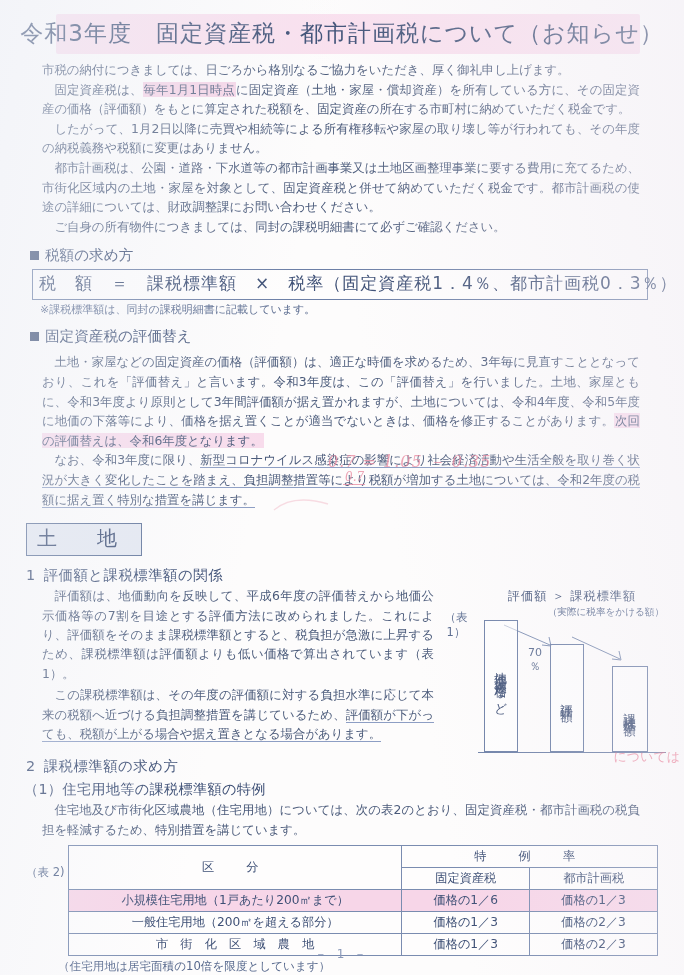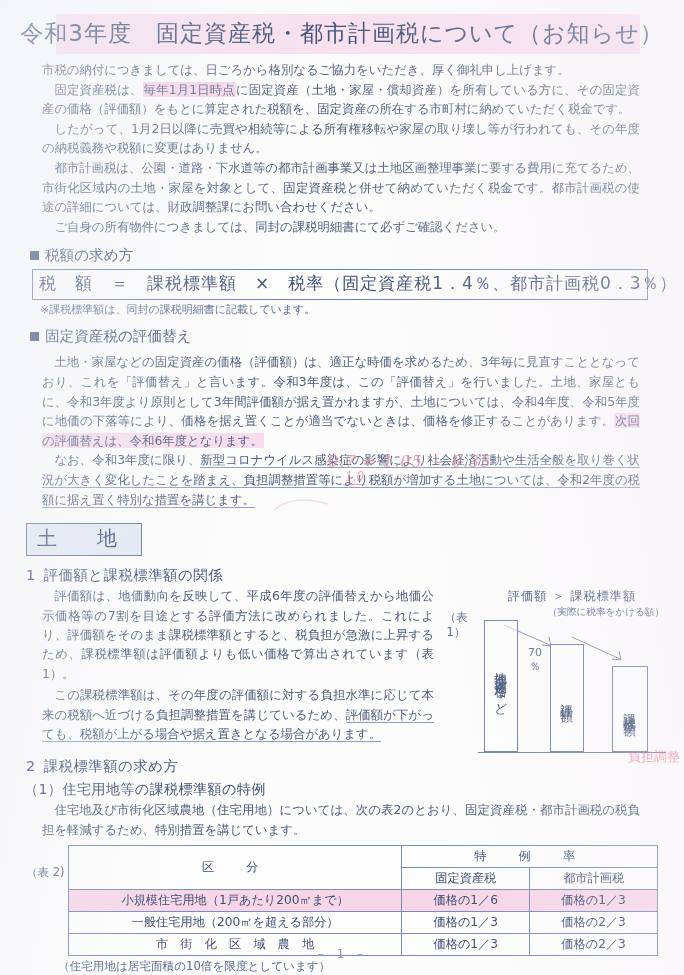--- a/index.html
+++ b/index.html
@@ -417,19 +417,19 @@
         </tr>
       </tbody>
     </table>
   </div>
   <div class="t2-note">（住宅用地は居宅面積の10倍を限度としています）</div>
 
   <div class="footer">－ 1 －</div>
 </div>
 
 <div class="hand hand-eq">0.7  =  1.05 － 0.35</div>
-<div class="hand hand-07">1.0</div>
-<div class="hand hand-margin">負担調整</div>
+<div class="hand hand-07">0.7</div>
+<div class="hand hand-margin">については</div>
 <svg class="hand hand-swoosh" viewBox="0 0 60 18">
   <path d="M2 14 C16 2, 36 2, 56 8" fill="none" stroke="#e8849c" stroke-width="1.4" opacity="0.6"></path>
 </svg>
 
 <div class="scan-bleed"></div>
 
 </body></html>

